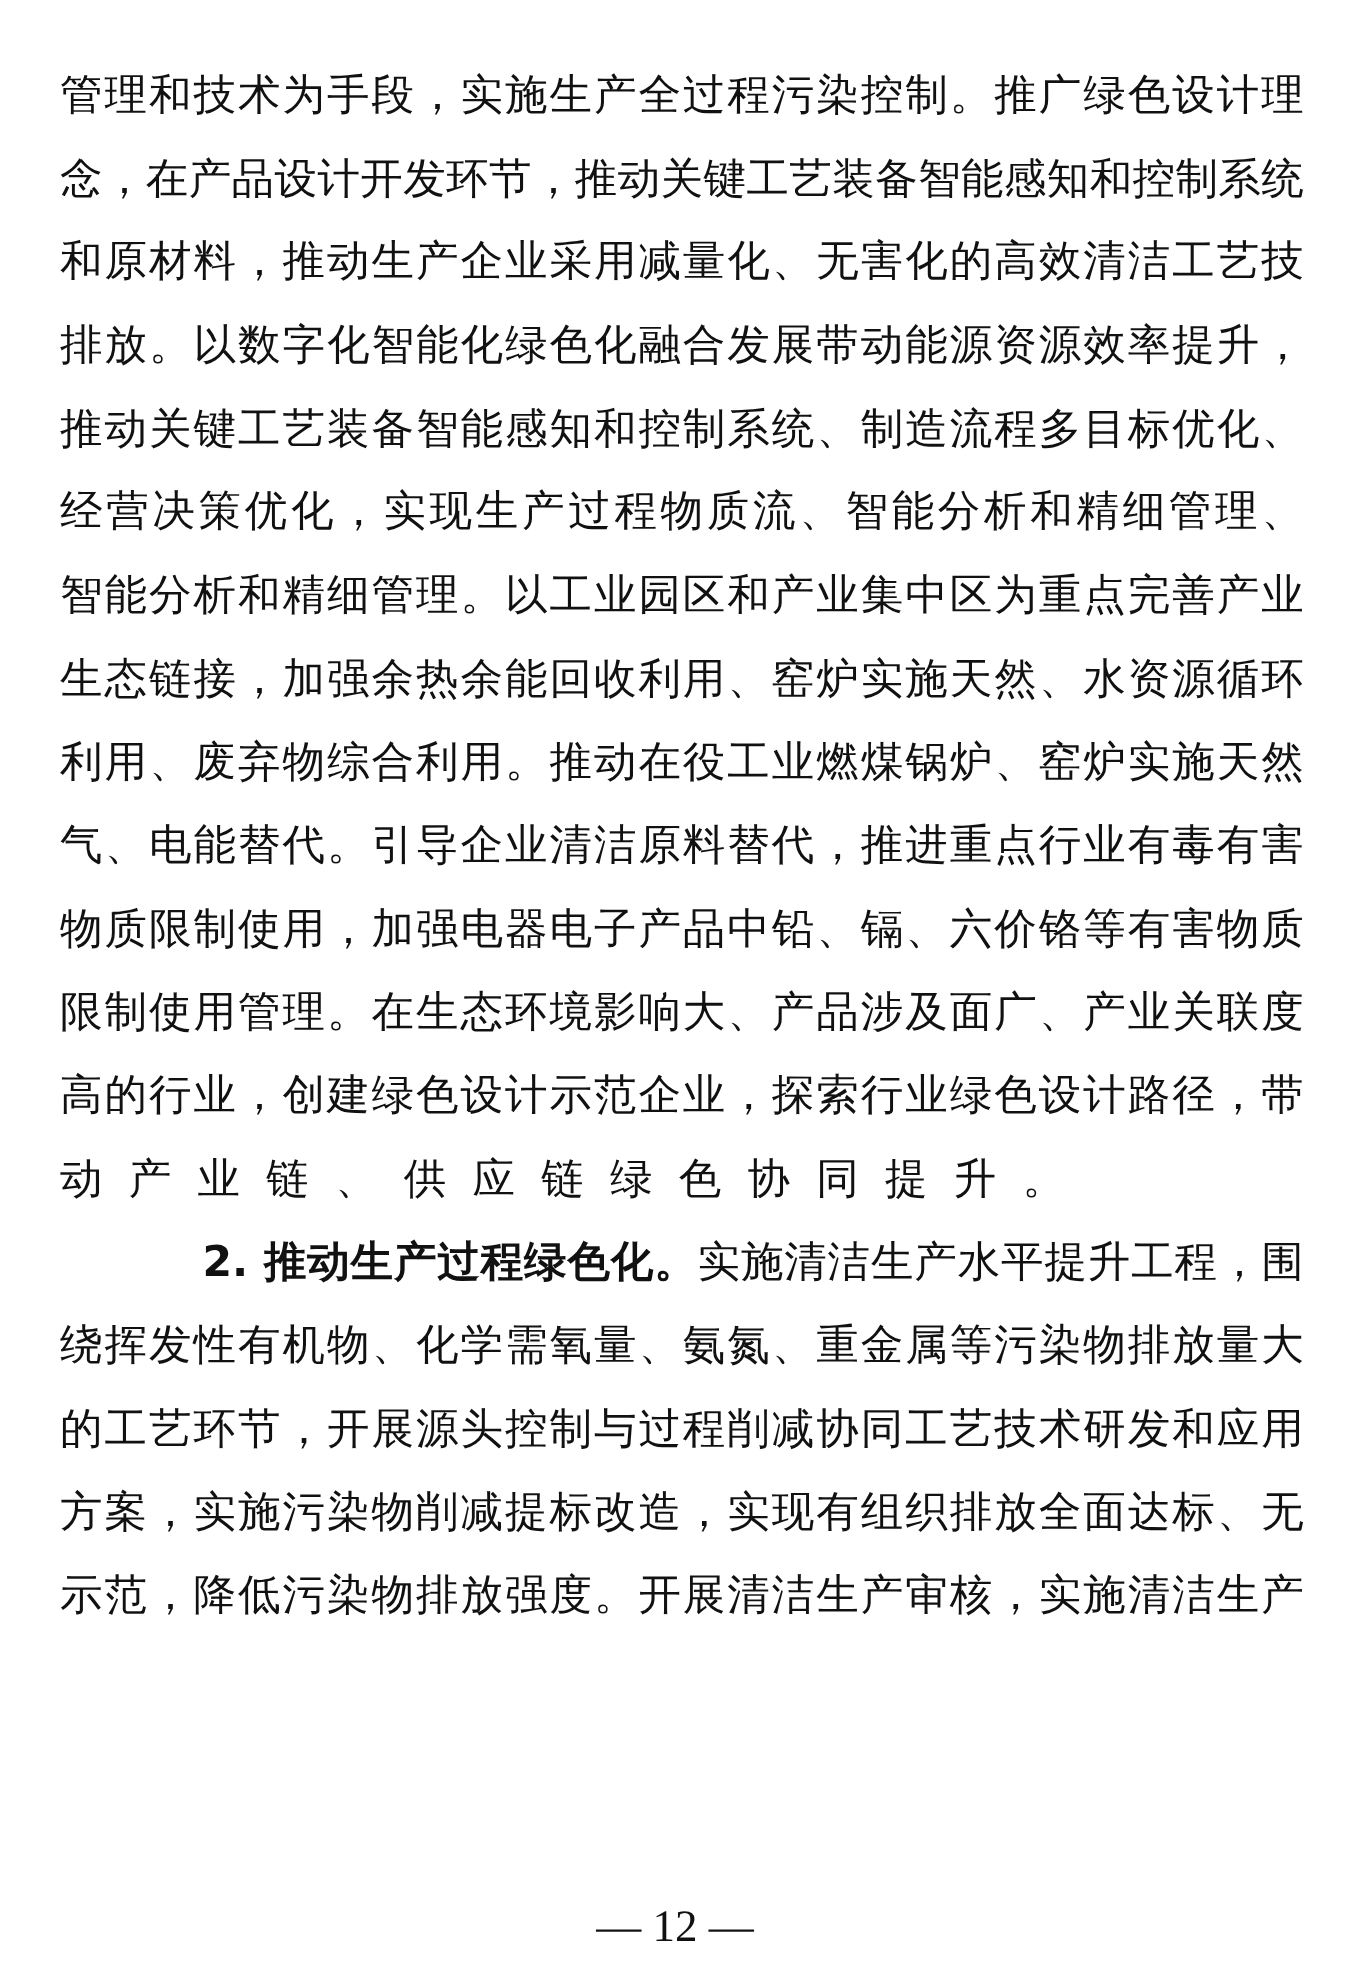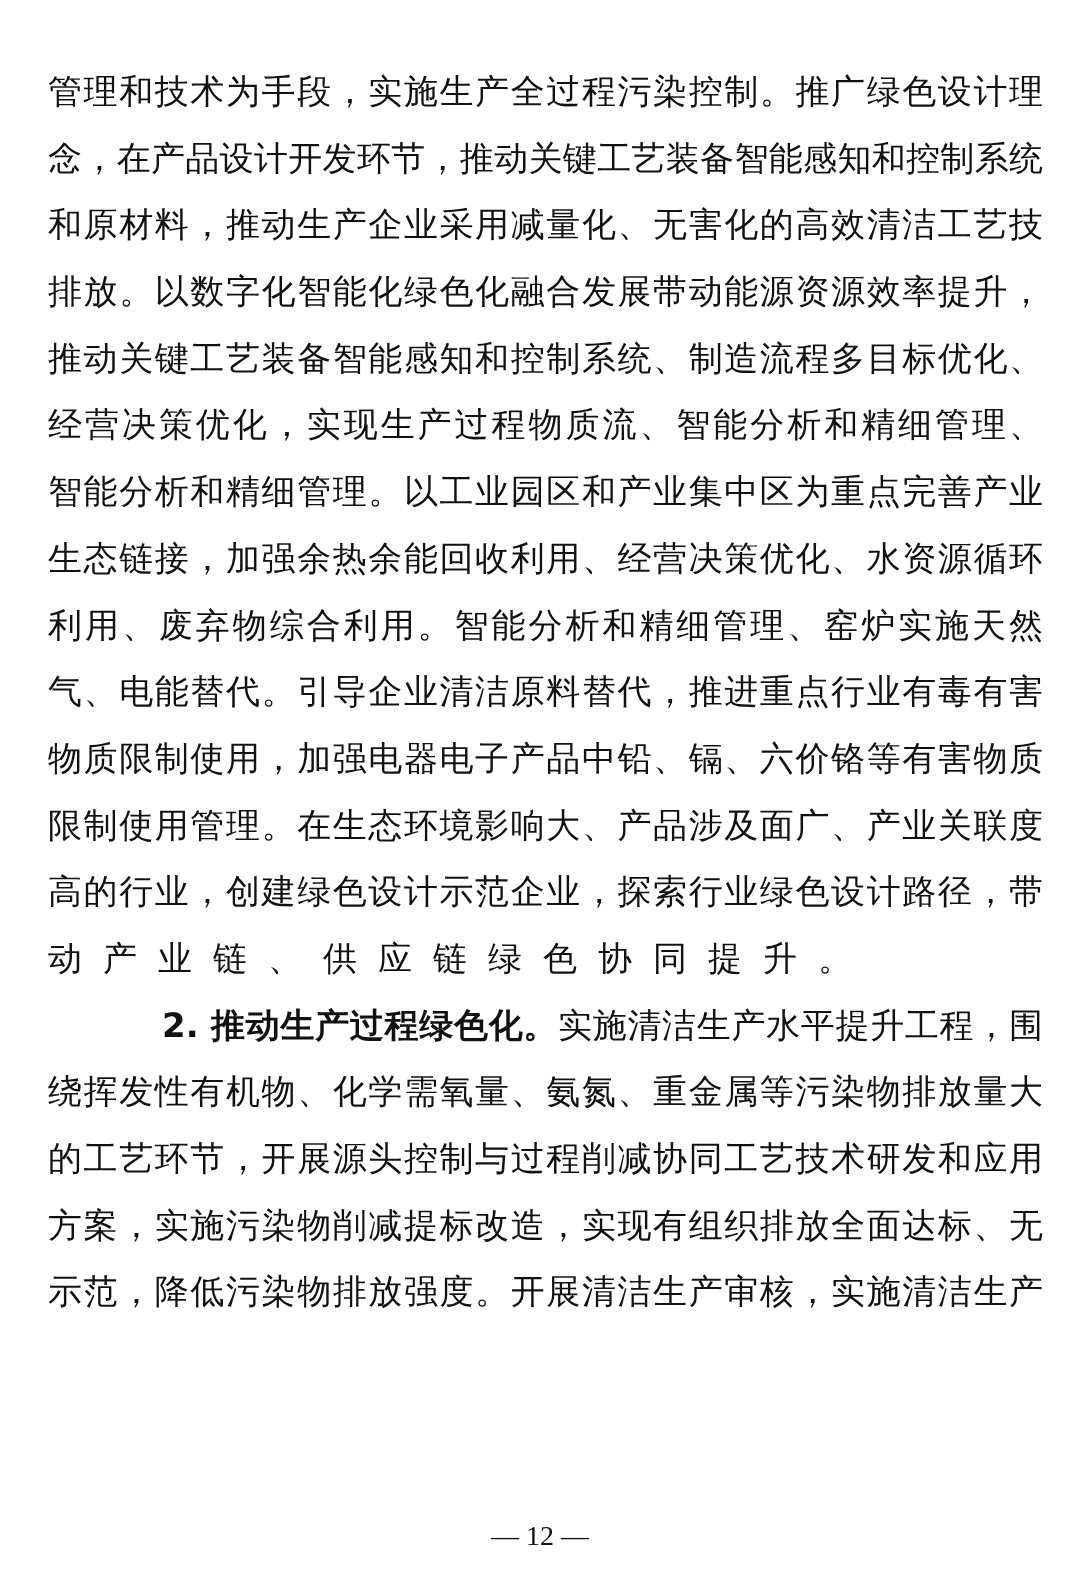--- a/index.html
+++ b/index.html
@@ -17,21 +17,21 @@
   .page {
     position: absolute;
     left: 0;
     top: 0;
     width: 1080px;
     height: 1587px;
   }
   .text-block {
     position: absolute;
     left: 48px;
-    top: 62px;
+    top: 47px;
     width: 995px;
   }
   .line {
     display: block;
     height: 66.7px;
     line-height: 58px;
     font-family: "DejaVu Serif", "Liberation Serif", serif;
     font-size: 34px;
     text-align: justify;
     text-align-last: justify;
@@ -50,40 +50,40 @@
     font-family: "DejaVu Sans", "Liberation Sans", sans-serif;
     margin-left: 44px;
   }
   .page-number {
     position: absolute;
     left: 0;
     width: 1080px;
     top: 1520px;
     text-align: center;
     font-family: "Liberation Serif", "DejaVu Serif", serif;
-    font-size: 28px;
+    font-size: 36px;
     color: #111111;
   }
 </style>
 </head>
 <body>
 
 <div class="page">
   <div class="text-block">
 
     <div>
       <span class="line">管理和技术为手段，实施生产全过程污染控制。推广绿色设计理</span>
       <span class="line">念，在产品设计开发环节，推动关键工艺装备智能感知和控制系统</span>
       <span class="line">和原材料，推动生产企业采用减量化、无害化的高效清洁工艺技</span>
       <span class="line">排放。以数字化智能化绿色化融合发展带动能源资源效率提升，</span>
       <span class="line">推动关键工艺装备智能感知和控制系统、制造流程多目标优化、</span>
       <span class="line">经营决策优化，实现生产过程物质流、智能分析和精细管理、</span>
       <span class="line">智能分析和精细管理。以工业园区和产业集中区为重点完善产业</span>
-      <span class="line">生态链接，加强余热余能回收利用、经营决策优化、水资源循环</span>
-      <span class="line">利用、废弃物综合利用。智能分析和精细管理、窑炉实施天然</span>
+      <span class="line">生态链接，加强余热余能回收利用、窑炉实施天然、水资源循环</span>
+      <span class="line">利用、废弃物综合利用。推动在役工业燃煤锅炉、窑炉实施天然</span>
       <span class="line">气、电能替代。引导企业清洁原料替代，推进重点行业有毒有害</span>
       <span class="line">物质限制使用，加强电器电子产品中铅、镉、六价铬等有害物质</span>
       <span class="line">限制使用管理。在生态环境影响大、产品涉及面广、产业关联度</span>
       <span class="line">高的行业，创建绿色设计示范企业，探索行业绿色设计路径，带</span>
       <span class="line last">动产业链、供应链绿色协同提升。</span>
     </div>
 
     <div>
       <span class="line indent"><span class="heading">2. 推动生产过程绿色化。</span><span>实施清洁生产水平提升工程，围</span></span>
       <span class="line">绕挥发性有机物、化学需氧量、氨氮、重金属等污染物排放量大</span>

